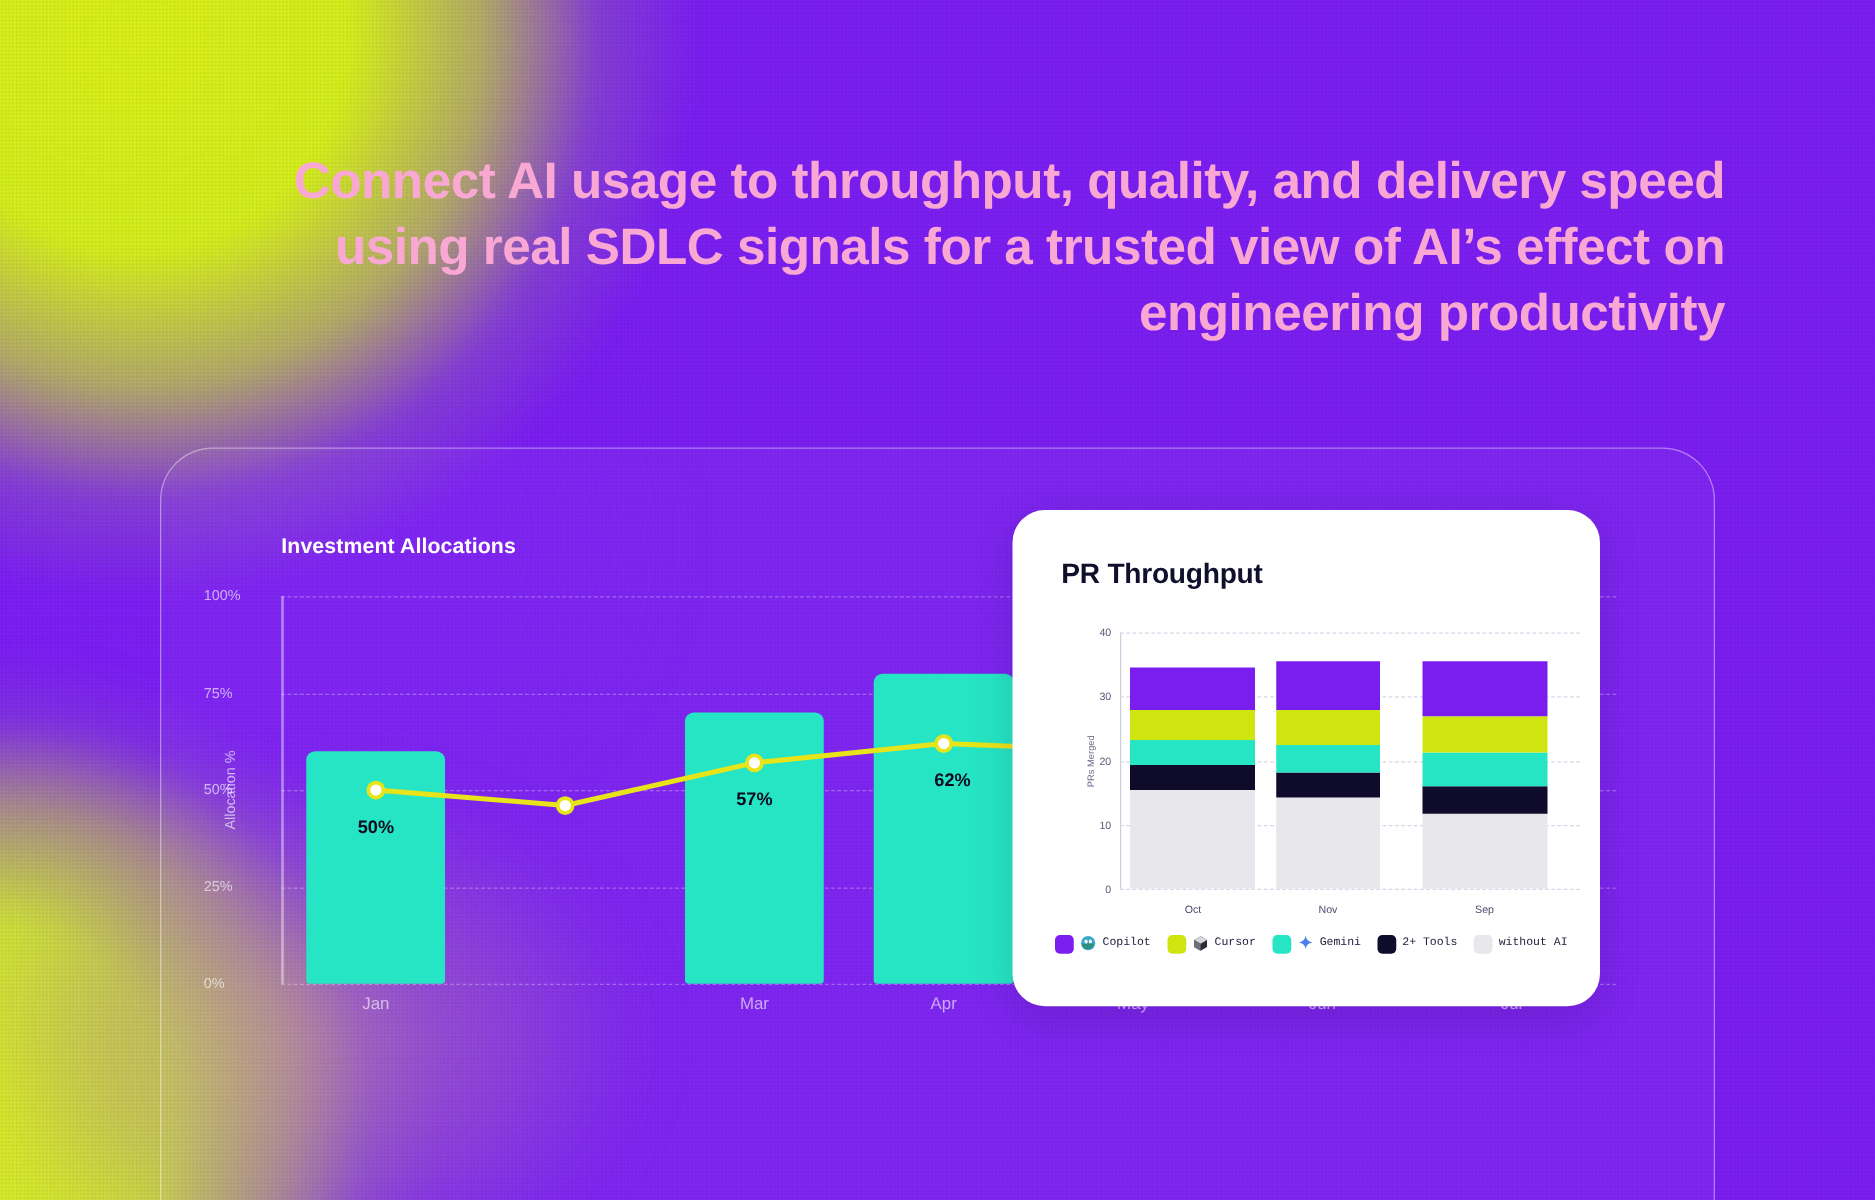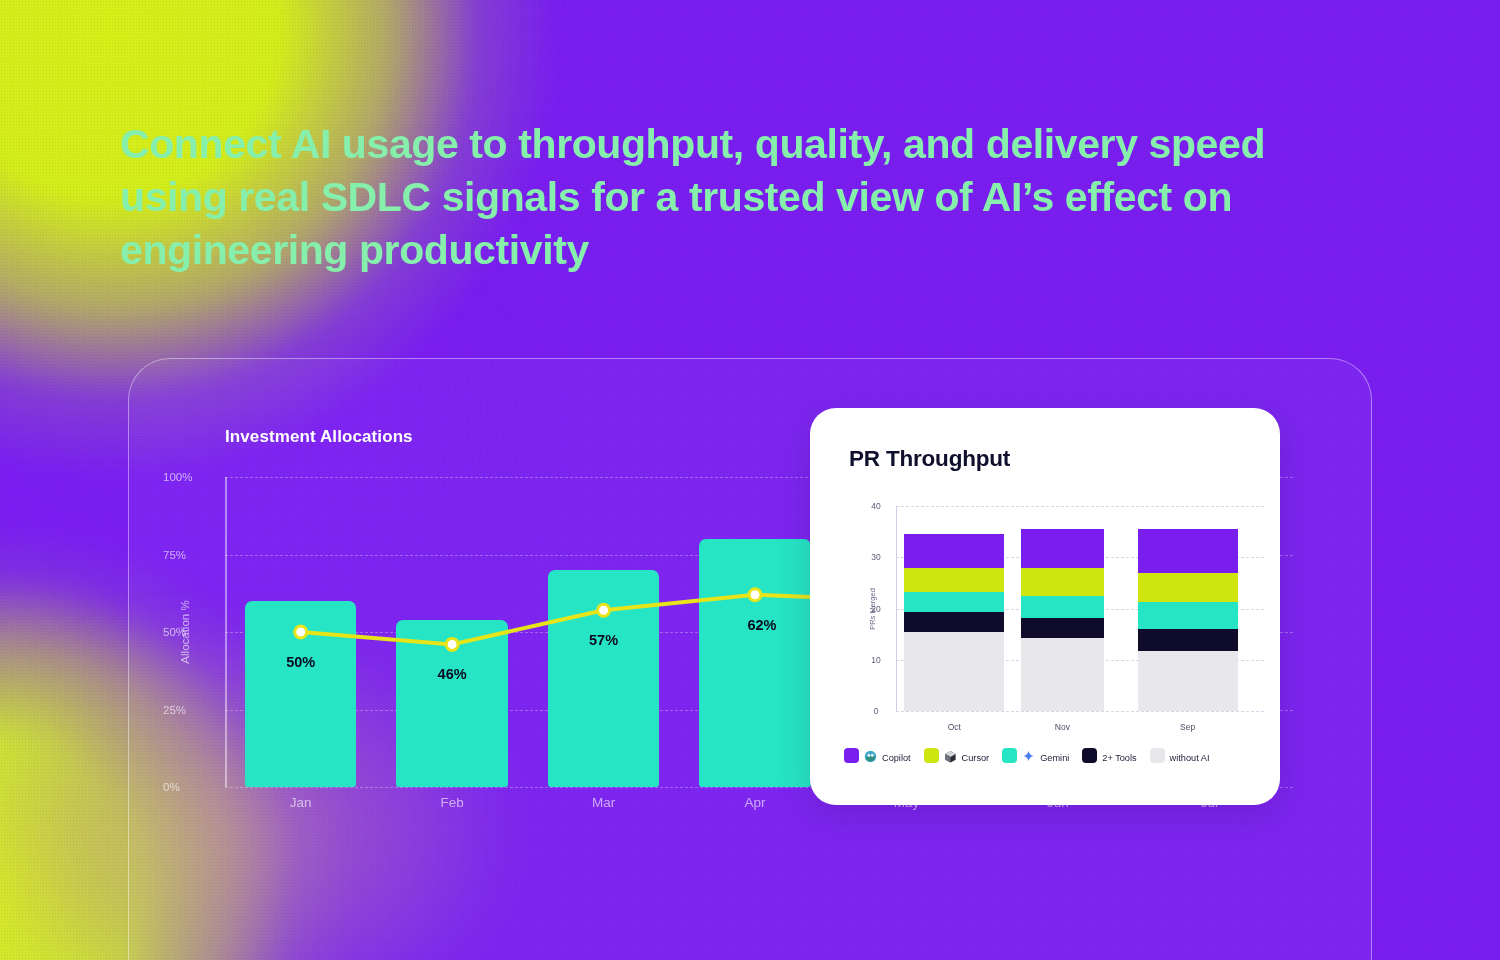--- a/index.html
+++ b/index.html
@@ -61,22 +61,22 @@
       radial-gradient(rgba(255,255,255,.22) 0.5px, transparent 0.6px);
     background-size: 3px 3px, 4px 4px;
     background-position: 0 0, 1px 2px;
   }
 
   
   #headline {
     position: absolute;
     left: 0; right: 0; top: 118px;
     z-index: 4;
-    text-align: left;
-    color: #86efac;
+    text-align: right;
+    color: #f9a8d4;
     font-size: 41px;
     font-weight: 700;
     line-height: 53px;
     letter-spacing: -0.4px;
     padding: 0 120px;
   }
 
   
   #panel {
     position: absolute;
@@ -225,21 +225,21 @@
     position: absolute;
     left: -44px; top: 50%;
     transform: translateY(-50%) rotate(-90deg);
     color: #6e6b8c;
     font-size: 7.5px;
     white-space: nowrap;
   }
   .pr-ytick {
     position: absolute;
     left: -33px; width: 26px;
-    text-align: center;
+    text-align: right;
     color: #5c5a78;
     font-size: 8.5px;
     transform: translateY(-50%);
   }
   .pr-grid {
     position: absolute;
     left: 0; right: -18px; height: 0;
     border-top: 1px dashed #d8d6e6;
   }
   #pr-axis {
@@ -257,21 +257,21 @@
     color: #4d4b6b;
     font-size: 8.5px;
   }
   #pr-legend {
     position: absolute;
     left: 34px; right: 18px; top: 340px;
     display: flex;
     align-items: center;
     gap: 13px;
   }
-  .pr-leg { display: flex; align-items: flex-end; gap: 5px; }
+  .pr-leg { display: flex; align-items: flex-start; gap: 5px; font-family: Liberation Mono, monospace; }
   .pr-sw {
     width: 15px; height: 15px; border-radius: 4px;
     flex: 0 0 auto;
   }
   .pr-ic { width: 13px; height: 13px; flex: 0 0 auto; display:block; }
   .pr-leg-txt { color: #24213f; font-size: 9.2px; white-space: nowrap; }
 </style>
 </head>
 <body>
 
@@ -305,25 +305,20 @@
         <div class="ytick" style="top: 232.5px;">25%</div>
         <div class="ytick" style="top: 155px;">50%</div>
         <div class="ytick" style="top: 77.5px;">75%</div>
         <div class="ytick" style="top: 0px;">100%</div>
       </div>
     <div id="bars">
         <div class="bar-slot" style="left: 20.0643px; width: 111.3px;">
           <div class="bar" style="height: 186px; background: rgb(38, 229, 196);"></div>
           <div class="bar-val" style="top: 177px;">50%</div>
           <div class="xtick">Jan</div>
-        </div>
-        <div class="bar-slot" style="left: 171.493px; width: 111.3px;">
-          <div class="bar" style="height: 167.4px; background: rgb(38, 229, 196);"></div>
-          <div class="bar-val" style="top: 189.4px;">46%</div>
-          <div class="xtick">Feb</div>
         </div>
         <div class="bar-slot" style="left: 322.921px; width: 111.3px;">
           <div class="bar" style="height: 217px; background: rgb(38, 229, 196);"></div>
           <div class="bar-val" style="top: 155.3px;">57%</div>
           <div class="xtick">Mar</div>
         </div>
         <div class="bar-slot" style="left: 474.35px; width: 111.3px;">
           <div class="bar" style="height: 248px; background: rgb(38, 229, 196);"></div>
           <div class="bar-val" style="top: 139.8px; padding-left: 14px;">62%</div>
           <div class="xtick">Apr</div>

